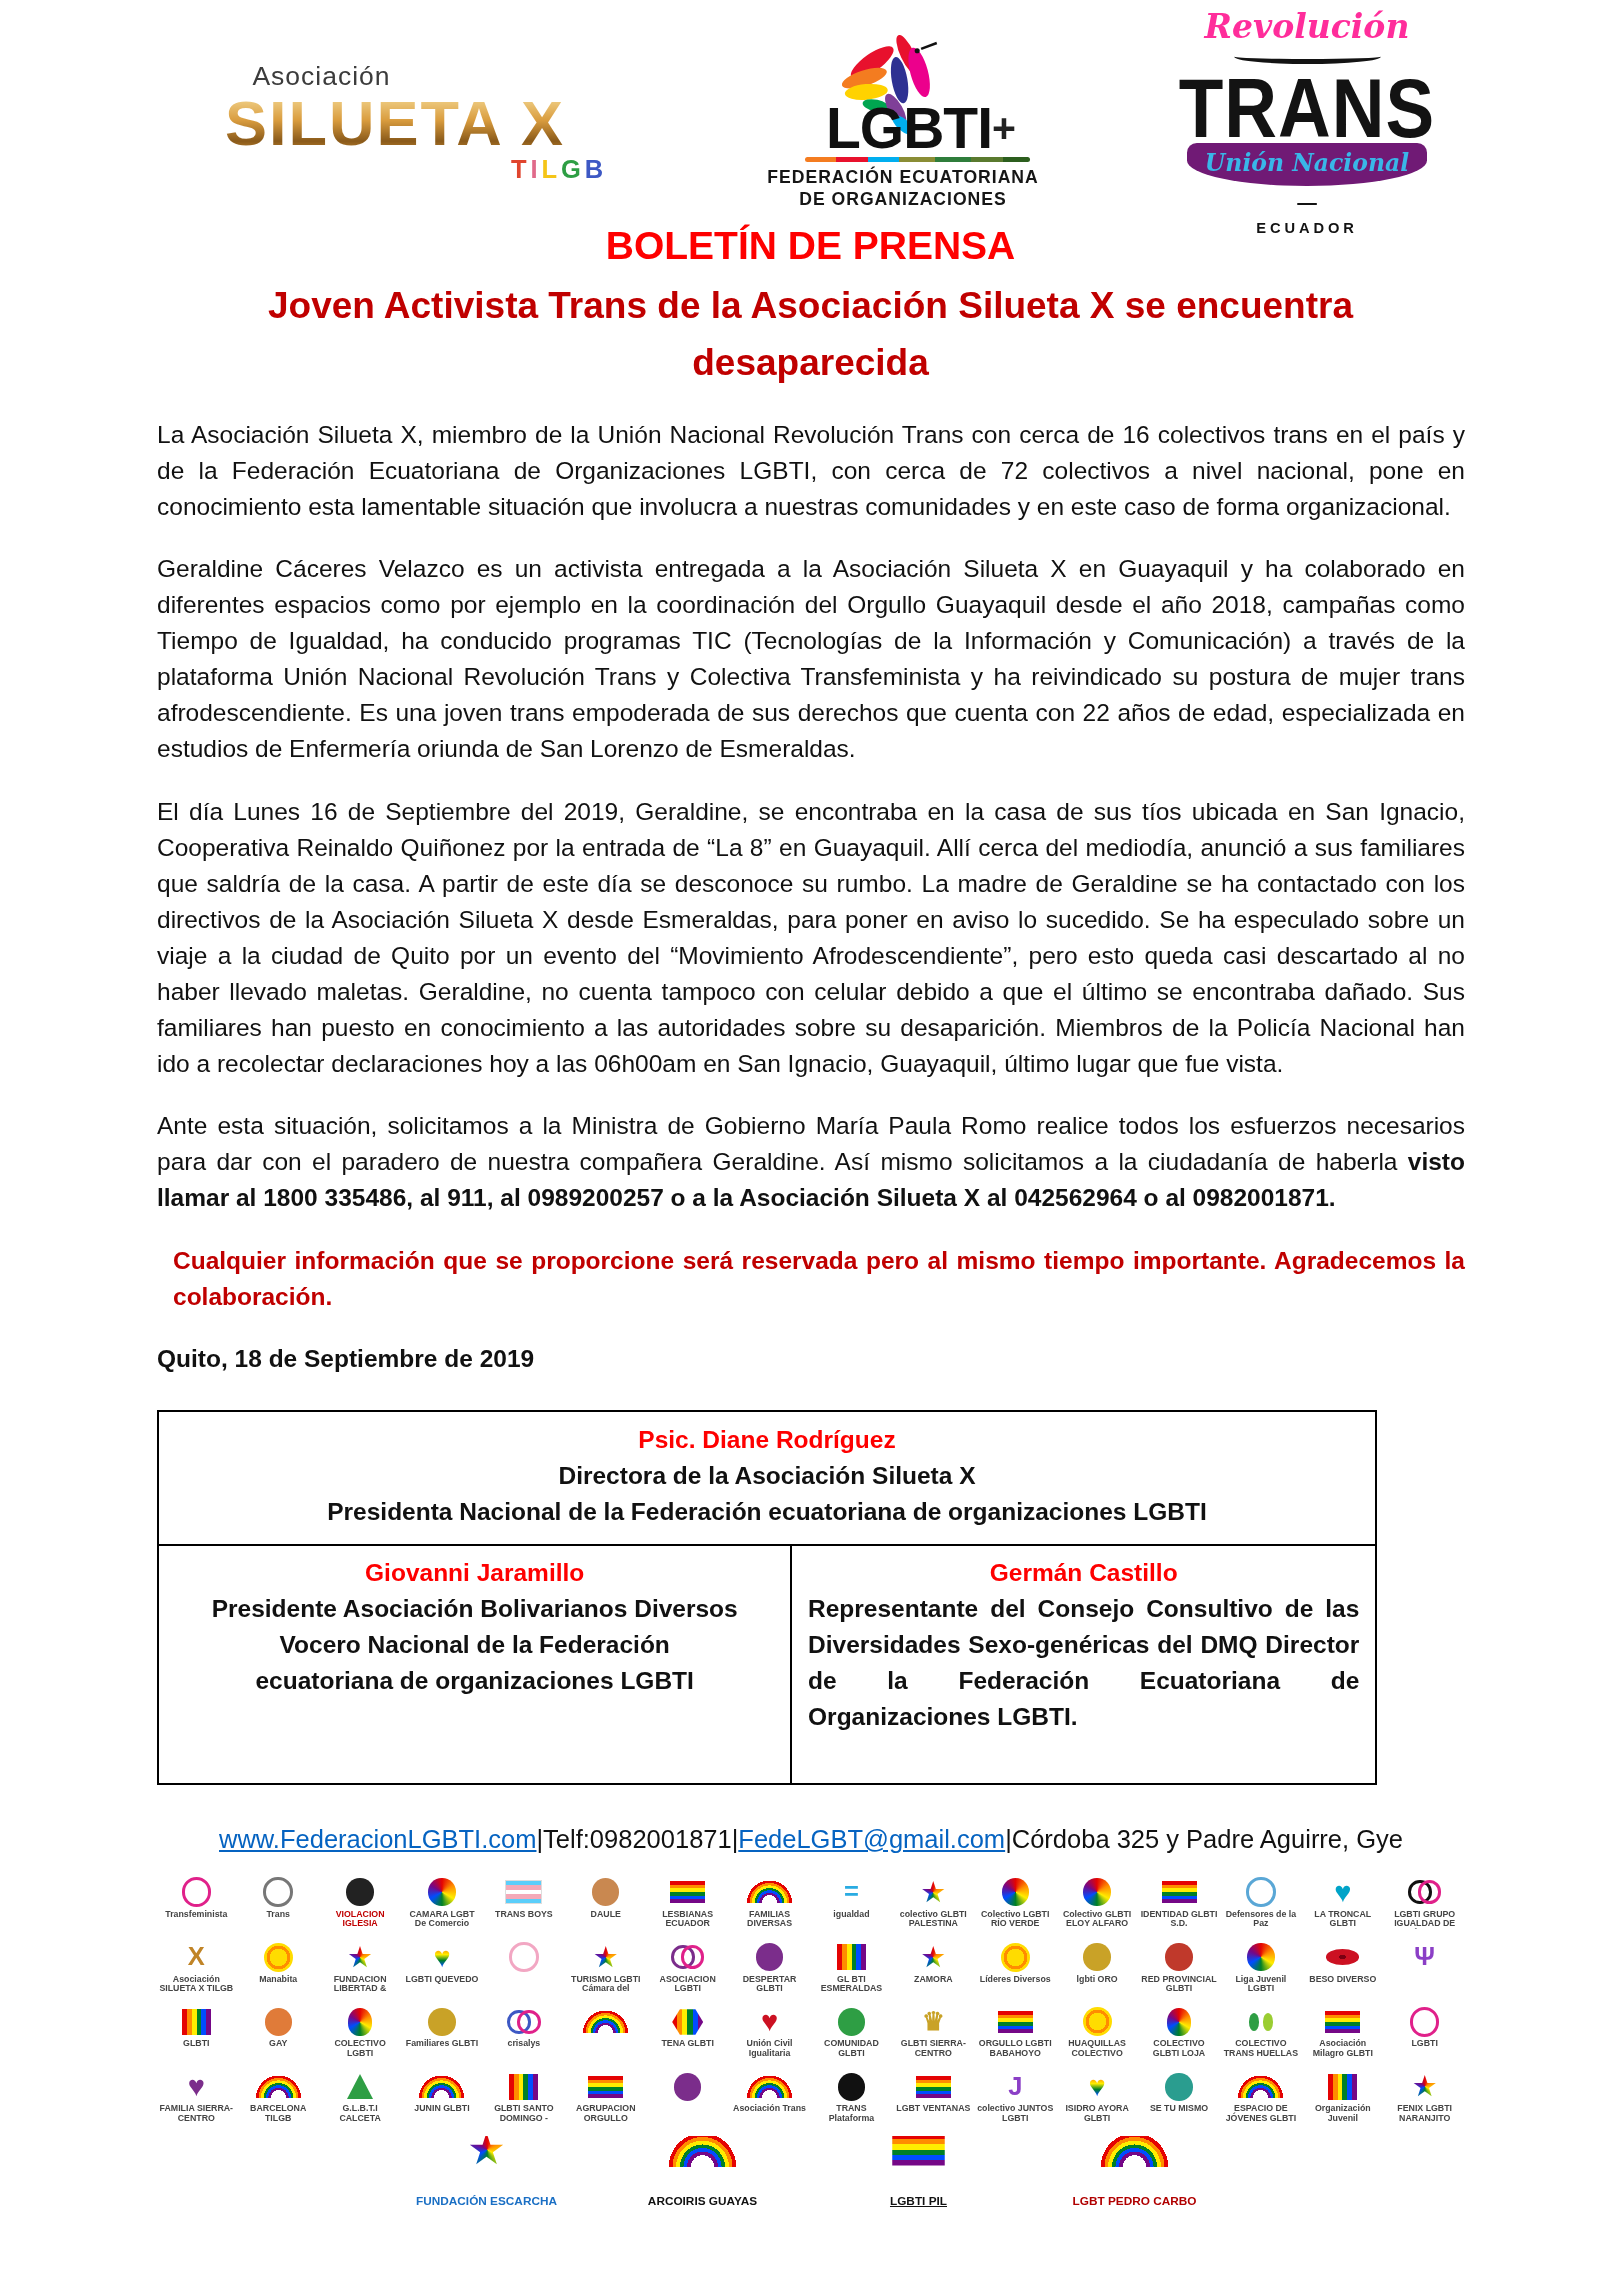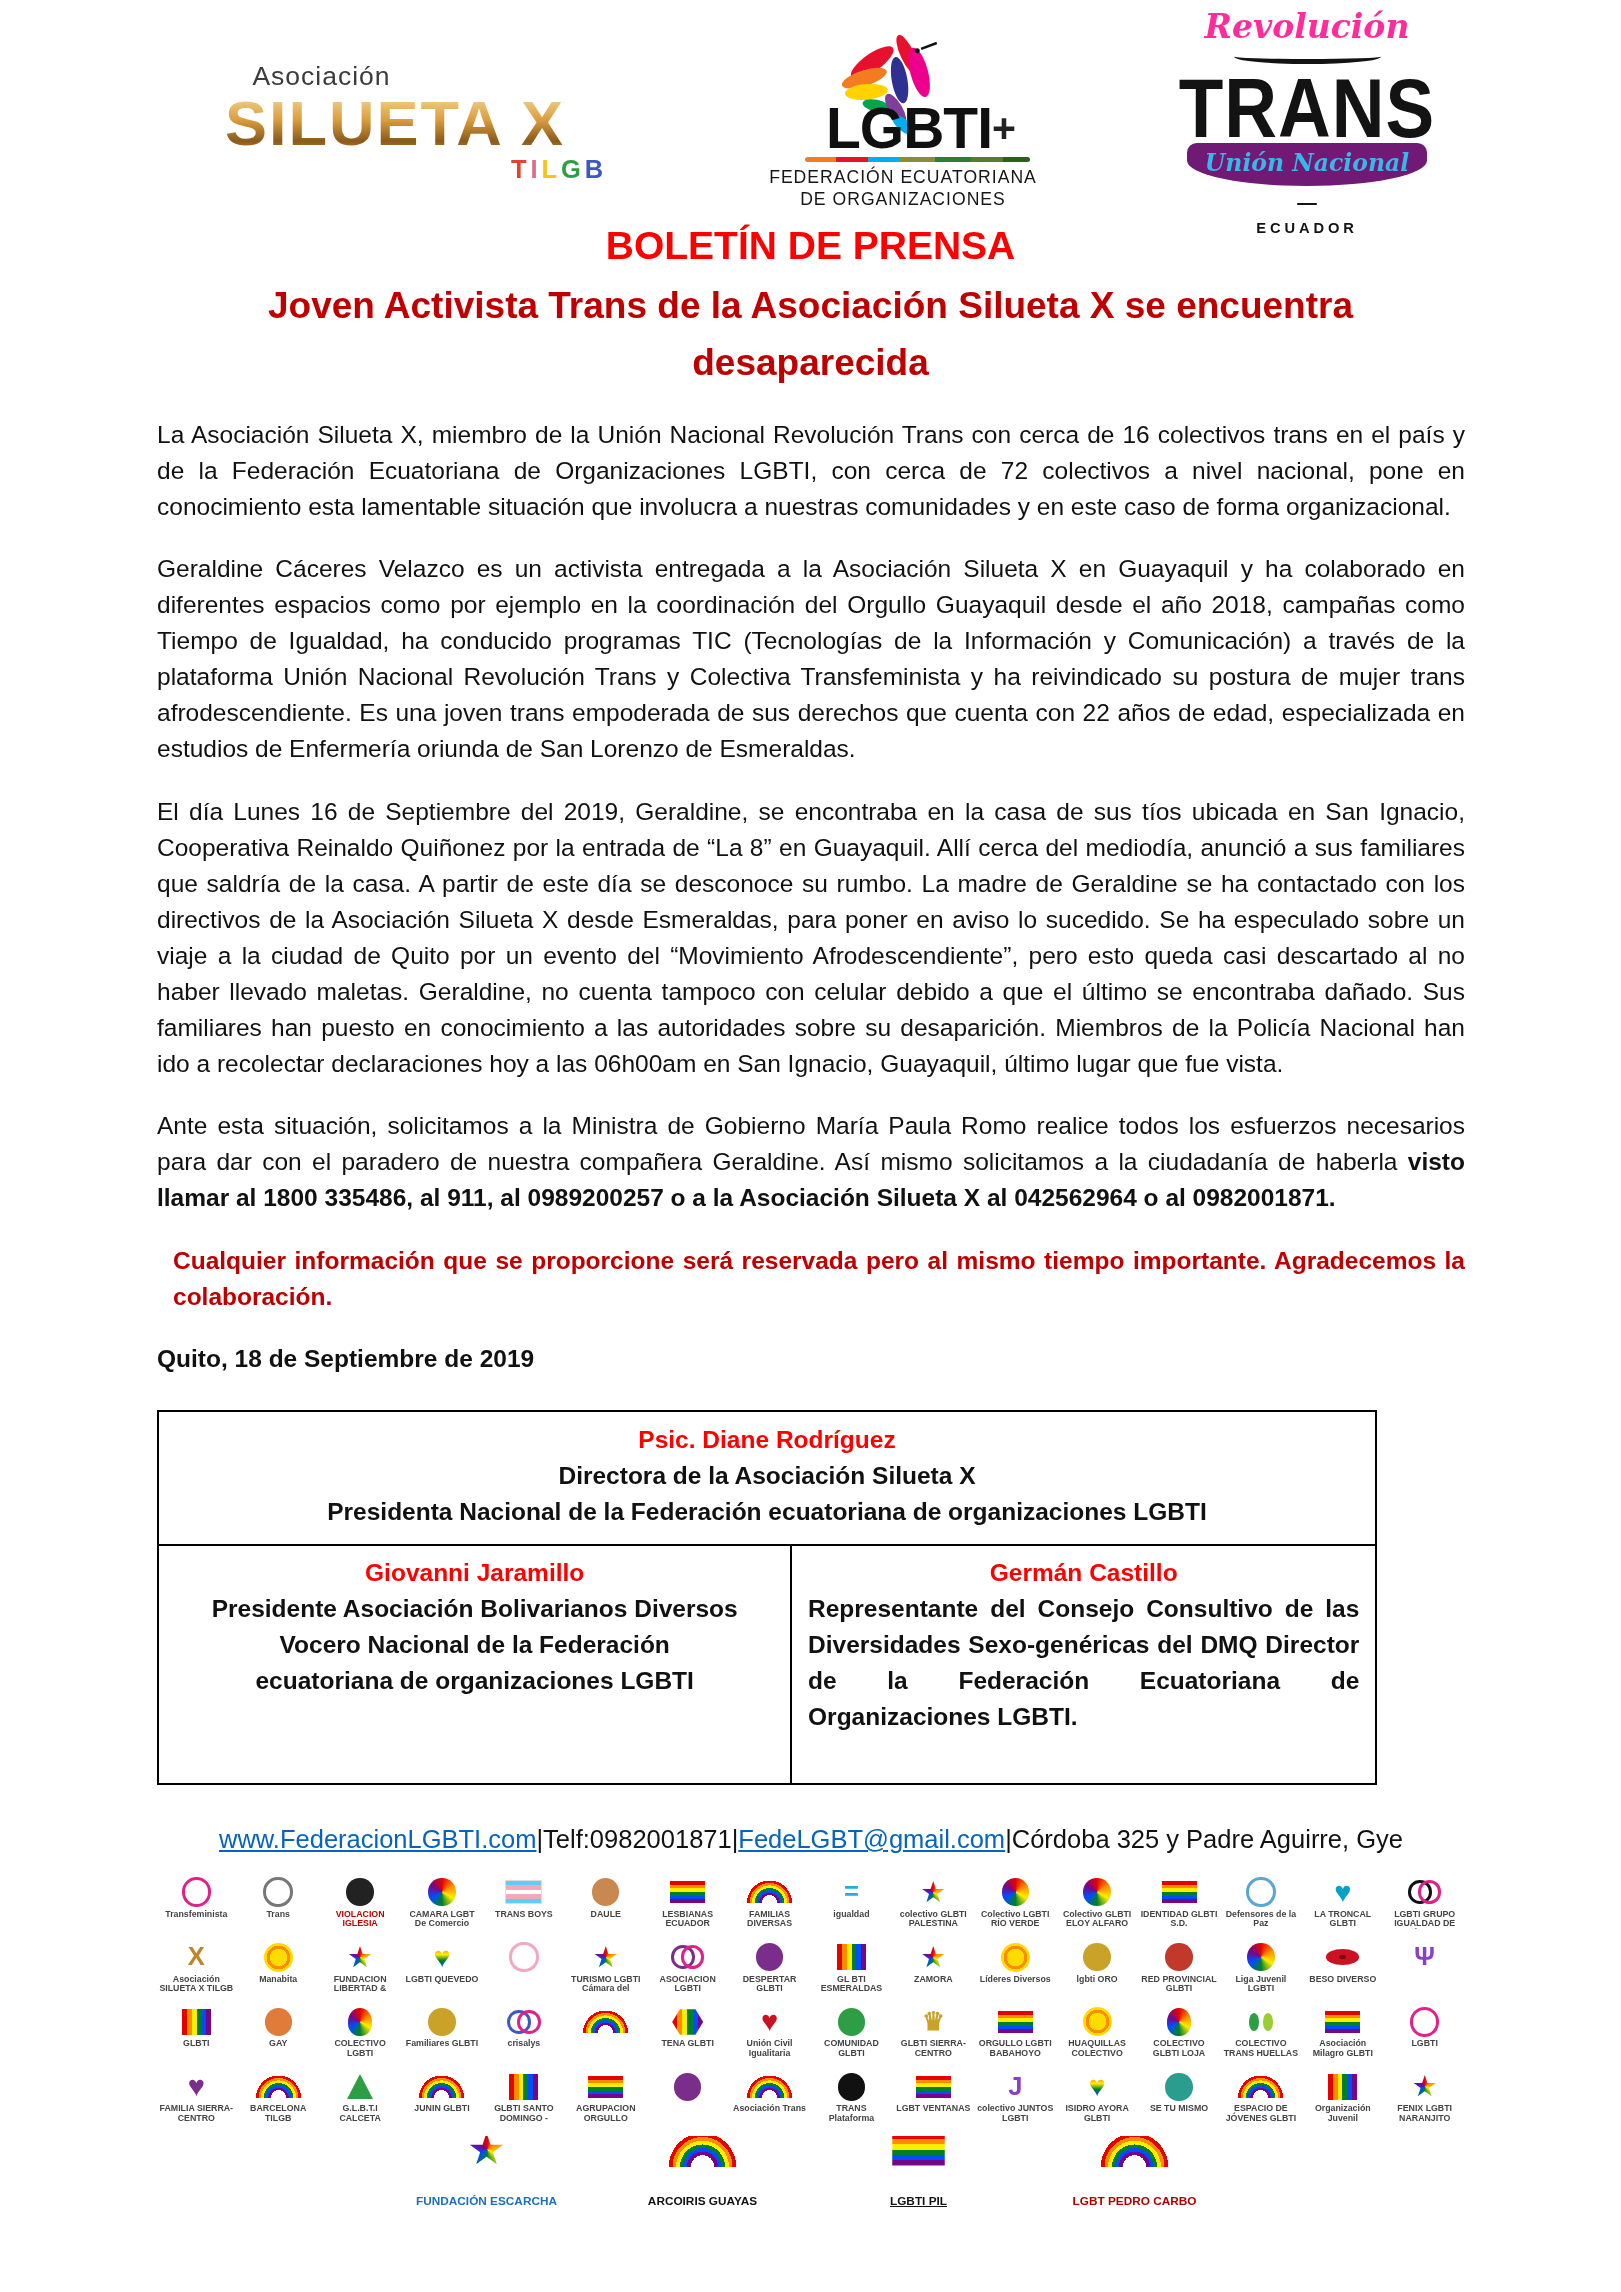--- a/index.html
+++ b/index.html
@@ -21,21 +21,21 @@
     text-shadow:none;font-stretch:condensed;}
   .silueta .tilgb{align-self:flex-end;font-size:25.5px;font-weight:bold;letter-spacing:3.9px;margin-right:39px;}
   
   .fede{width:304px;position:relative;}
   .fede svg{display:block;}
   .fede .acro{font-size:57px;font-weight:900;color:#101010;line-height:49px;letter-spacing:-1px;margin-top:-37px;margin-left:35px;}
   .fede .acro .plus{font-weight:700;font-size:41px;vertical-align:5.9px;color:#222;}
   .fede .bar{width:225px;height:4.9px;margin:3.9px 0 4.9px 29px;
     background:linear-gradient(90deg,#f47c20 0 14%,#e8112d 14% 28%,#00aeef 28% 42%,#8a8d35 42% 58%,#2f7d3b 58% 74%,#5a7a2f 74% 88%,#2c5e1e 88% 100%);
     border-radius:2.9px;}
-  .fede .fl{font-size:17.6px;font-weight:normal;color:#161616;letter-spacing:1px;line-height:21.6px;text-align:center;width:100%;}
+  .fede .fl{font-size:17.6px;font-weight:bold;color:#161616;letter-spacing:1px;line-height:21.6px;text-align:center;width:100%;}
   
   .translogo{width:294px;gap:6px;}
   .translogo .rev{font-family:"DejaVu Serif", serif;font-style:italic;font-weight:bold;
     color:#ff2d9b;font-size:33px;line-height:33px;}
   .translogo .swoosh{width:147px;height:9.8px;border-bottom:5.9px solid #131313;border-radius:0 0 70% 70%;margin:0 auto 2px;}
   .translogo .main{font-size:73px;font-weight:900;color:#131313;letter-spacing:1px;line-height:71px;transform:scaleY(1.15);font-stretch:condensed;}
   .translogo .ribbon{background:#701a75;color:#39b7e8;font-family:"DejaVu Serif",serif;font-style:italic;font-weight:bold;
     font-size:23.5px;padding:5.9px 17.6px 9.8px;border-radius:9.8px 9.8px 50% 50%/9.8px 9.8px 25.5px 25.5px;margin-top:-5.9px;}
   .translogo .dash{color:#131313;font-weight:bold;font-size:19.6px;line-height:21.6px;}
   .translogo .country{font-size:14.7px;font-weight:900;color:#131313;letter-spacing:3.9px;}

